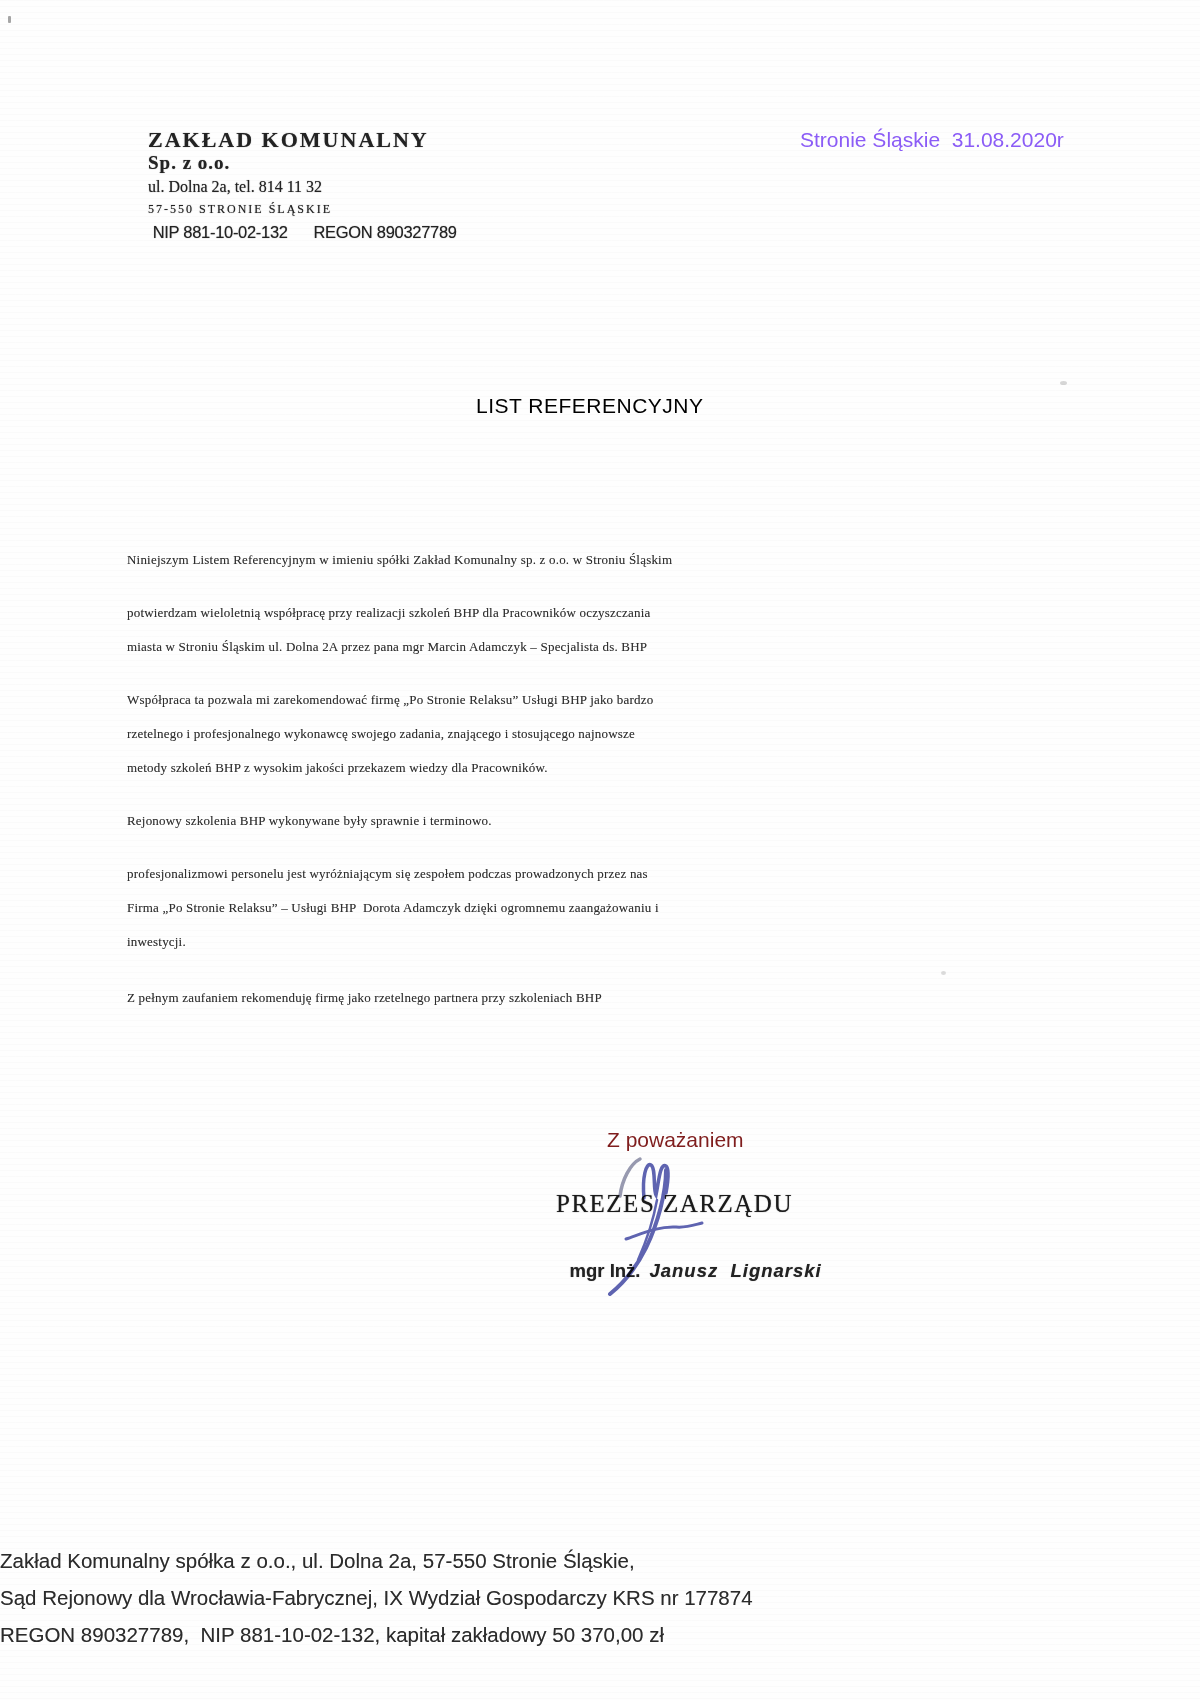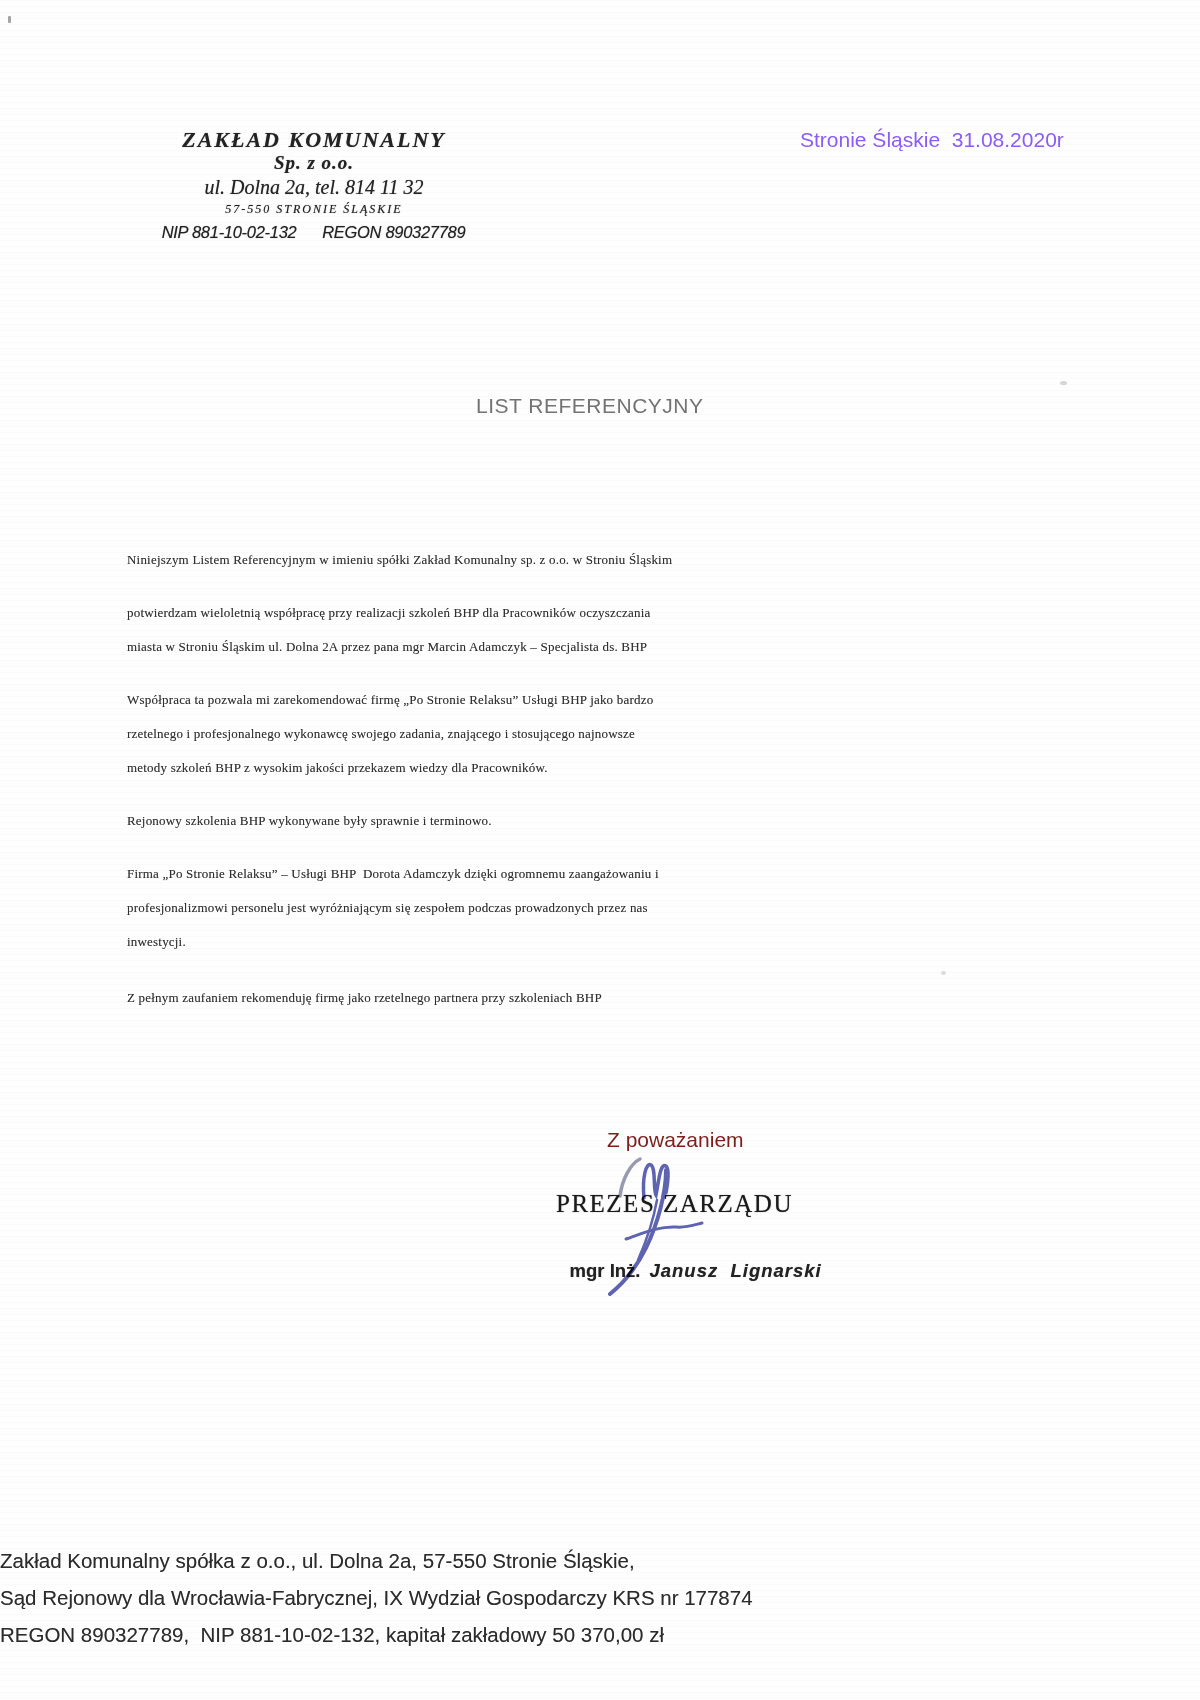--- a/index.html
+++ b/index.html
@@ -27,45 +27,44 @@
   }
 
   .speck { position: absolute; background: #9a9a9a; border-radius: 50%; opacity: .55; }
   .speck-a { left: 8px;    top: 16px;  width: 3px; height: 7px; background:#5c5c5c; border-radius:1px; }
   .speck-b { left: 1060px; top: 381px; width: 7px; height: 4px; opacity:.4; }
   .speck-c { left: 941px;  top: 971px; width: 5px; height: 4px; opacity:.35; }
 
   
   .letterhead-stamp {
     position: absolute;
-    left: 124px;
+    left: 148px;
     top: 127px;
     width: 380px;
-    text-align: center;
+    text-align: left;
     color: #232323;
     text-shadow: 0 0 1px rgba(30,30,30,0.55);
-    font-style: italic;
   }
   .stamp-company {
     font-family: "Liberation Serif", serif;
     font-weight: bold;
     font-size: 22px;
     letter-spacing: 2px;
     line-height: 26px;
   }
   .stamp-legal {
     font-family: "Liberation Serif", serif;
     font-weight: bold;
     font-size: 19px;
     letter-spacing: 1px;
     line-height: 20px;
   }
   .stamp-address {
     font-family: "Liberation Serif", serif;
-    font-size: 20px;
+    font-size: 16px;
     line-height: 22px;
     margin-top: 3px;
   }
   .stamp-city {
     font-family: "Liberation Serif", serif;
     font-size: 12px;
     letter-spacing: 2px;
     line-height: 22px;
   }
   .stamp-ids {
@@ -89,21 +88,21 @@
     white-space: pre;
   }
 
   
   .doc-title {
     position: absolute;
     left: 476px;
     top: 394px;
     font-size: 21px;
     letter-spacing: 0.5px;
-    color: #737373;
+    color: #000000;
   }
 
   
   .body-text {
     position: absolute;
     left: 127px;
     top: 543px;
     width: 960px;
     text-shadow: 0 0 0.5px rgba(60,60,60,0.4);
   }
@@ -209,22 +208,22 @@
     </div>
     <div class="para">
       <div class="line">Współpraca ta pozwala mi zarekomendować firmę „Po Stronie Relaksu” Usługi BHP jako bardzo</div>
       <div class="line">rzetelnego i profesjonalnego wykonawcę swojego zadania, znającego i stosującego najnowsze</div>
       <div class="line">metody szkoleń BHP z wysokim jakości przekazem wiedzy dla Pracowników.</div>
     </div>
     <div class="para">
       <div class="line">Rejonowy szkolenia BHP wykonywane były sprawnie i terminowo.</div>
     </div>
     <div class="para">
+      <div class="line">profesjonalizmowi personelu jest wyróżniającym się zespołem podczas prowadzonych przez nas</div>
       <div class="line">Firma „Po Stronie Relaksu” – Usługi BHP  Dorota Adamczyk dzięki ogromnemu zaangażowaniu i</div>
-      <div class="line">profesjonalizmowi personelu jest wyróżniającym się zespołem podczas prowadzonych przez nas</div>
       <div class="line">inwestycji.</div>
     </div>
     <div class="para para-gap">
       <div class="line">Z pełnym zaufaniem rekomenduję firmę jako rzetelnego partnera przy szkoleniach BHP</div>
     </div>
   </div>
 
   <div class="closing">Z poważaniem</div>
   <div class="sig-stamp-title">PREZES ZARZĄDU</div>
   <div class="sig-stamp-name">

